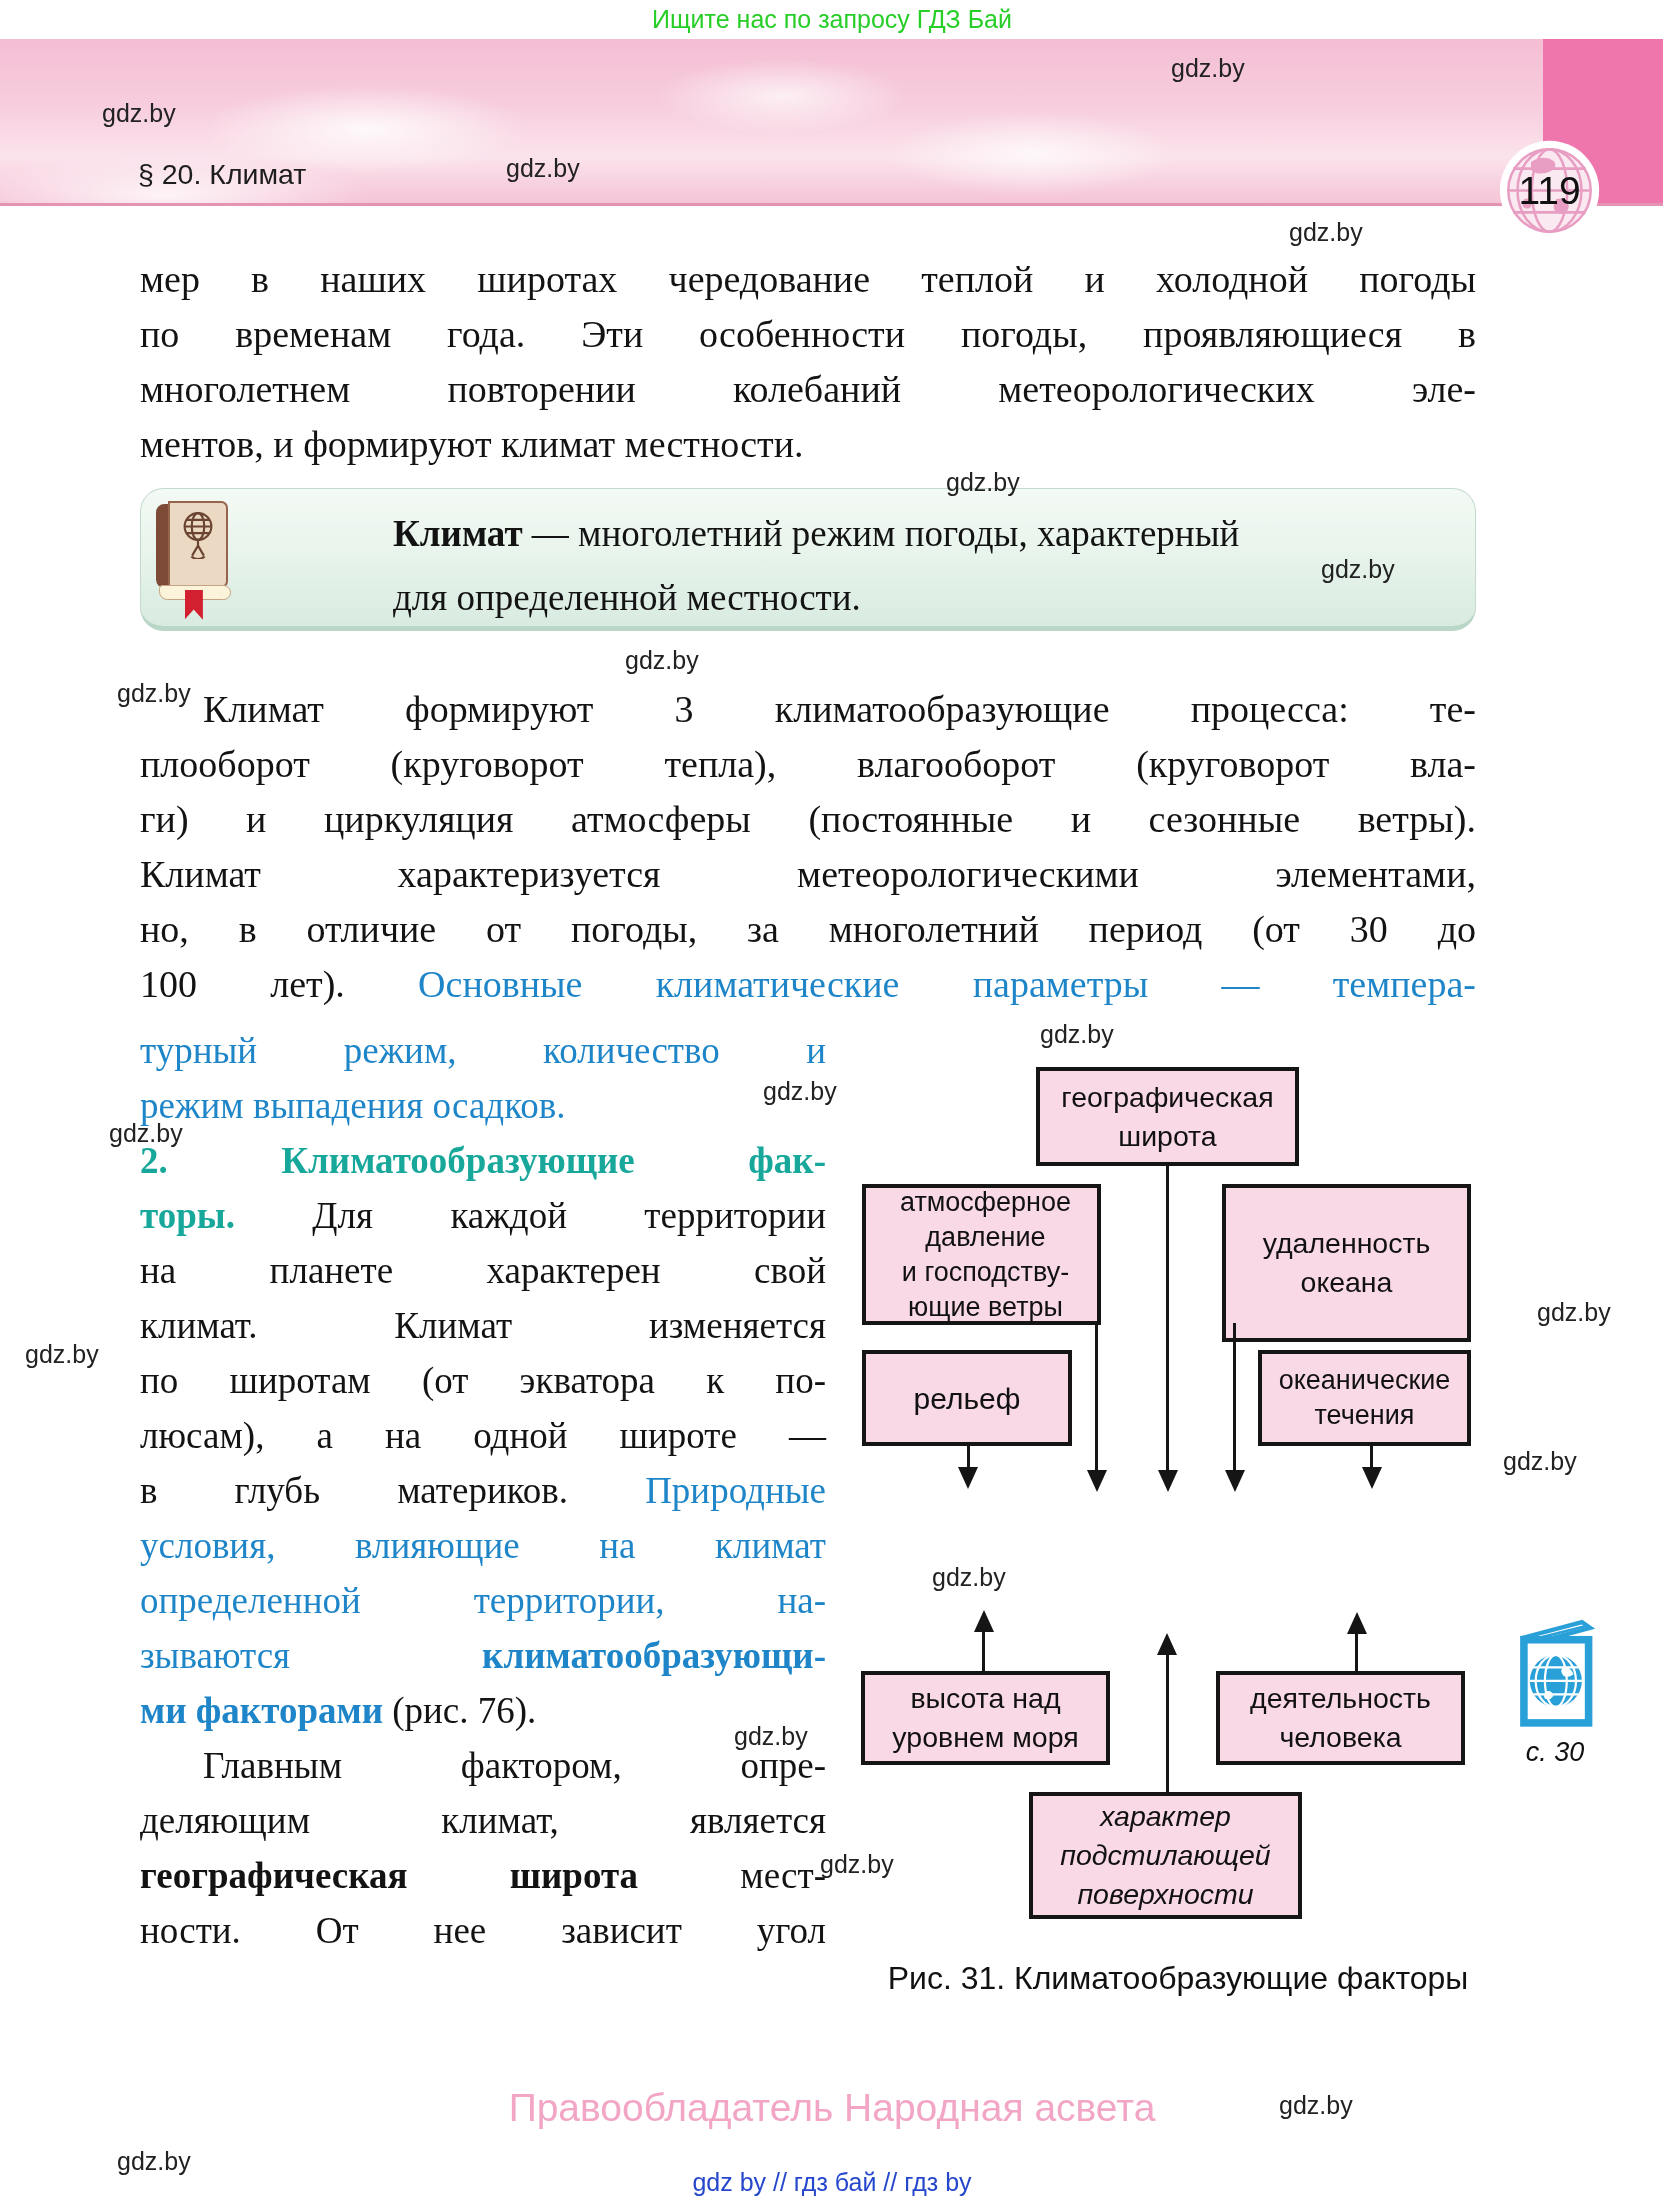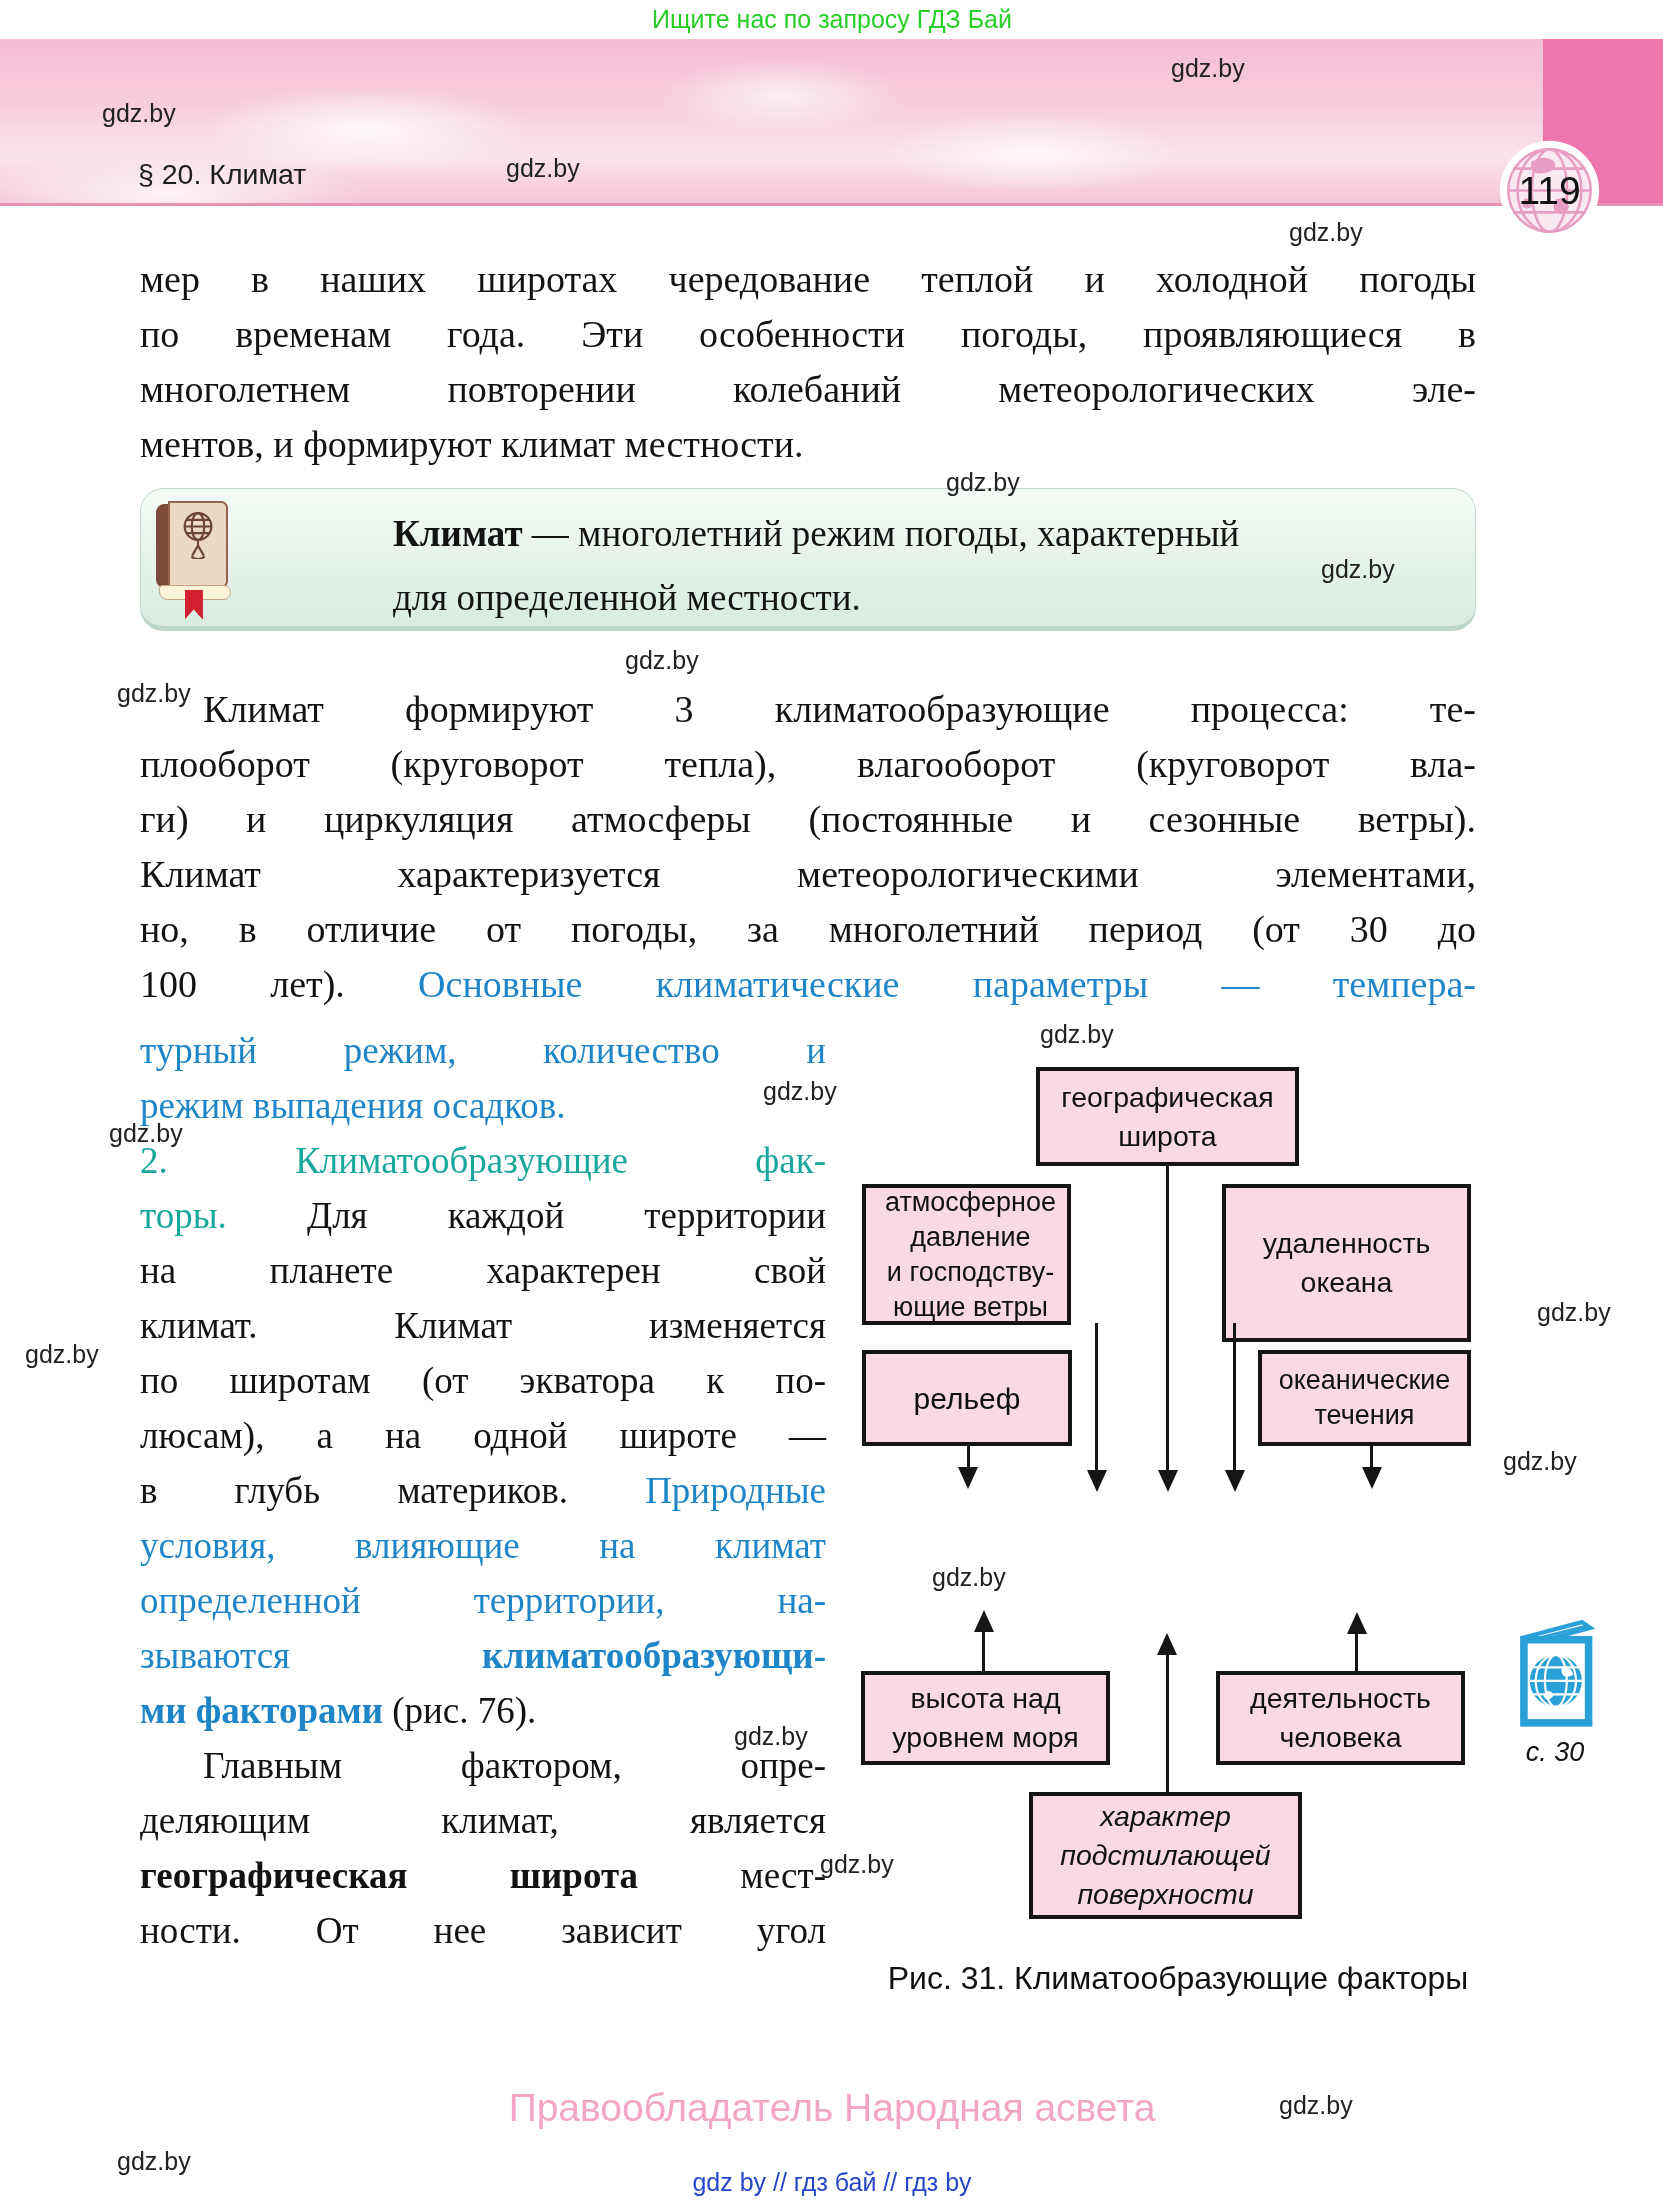--- a/index.html
+++ b/index.html
@@ -26,21 +26,21 @@
                 font-size:39px;color:#111;}
   
   .serif{font-family:"Liberation Serif",serif;color:#131313;}
   .tline{height:55px;line-height:55px;text-align:justify;text-align-last:justify;
          white-space:nowrap;font-size:38px;}
   #leftcol .tline{font-size:37px;}
   .tline.noju{text-align:left;text-align-last:left;}
   .tline.indent{text-indent:63px;}
   .tline span.blue{color:#1d85c8;}
   .tline span.blueb{color:#1d85c8;font-weight:bold;}
-  .tline span.tealb{color:#17a79b;font-weight:normal;}
+  .tline span.tealb{color:#17a79b;font-weight:bold;}
   .tline span.boldb{font-weight:bold;}
   #para1{position:absolute;left:140px;top:252px;width:1336px;}
   #para2{position:absolute;left:140px;top:682px;width:1336px;}
   #leftcol{position:absolute;left:140px;top:1023px;width:686px;}
   
   #defbox{position:absolute;left:140px;top:488px;width:1336px;height:143px;
           border-radius:23.5px;
           background:linear-gradient(to bottom,#f4faf5 0%,#e8f4ec 45%,#d9ebe1 100%);
           border:1.7px solid #c2dbcc;border-bottom:5.9px solid #b9d6c6;
           box-sizing:border-box;}
@@ -174,21 +174,21 @@
       <div class="tline"><span>деляющим климат, является</span></div>
       <div class="tline"><span class="boldb">географическая широта </span><span>мест-</span></div>
       <div class="tline"><span>ности. От нее зависит угол</span></div>
     </div>
 
   <div id="diagram">
   <div class="dbox" style="left: 1036px; top: 1067px; width: 263px; height: 99px;">
         <div>географическая</div>
         <div>широта</div>
       </div>
-      <div class="dbox fs32" style="left: 862px; top: 1184px; width: 209px; height: 141px; padding-left: 8px;">
+      <div class="dbox fs32" style="left: 862px; top: 1184px; width: 239px; height: 141px; padding-left: 8px;">
         <div>атмосферное</div>
         <div>давление</div>
         <div>и господству-</div>
         <div>ющие ветры</div>
       </div>
       <div class="dbox" style="left: 1222px; top: 1184px; width: 249px; height: 158px;">
         <div>удаленность</div>
         <div>океана</div>
       </div>
       <div class="dbox fs36" style="left: 862px; top: 1350px; width: 210px; height: 96px;">

